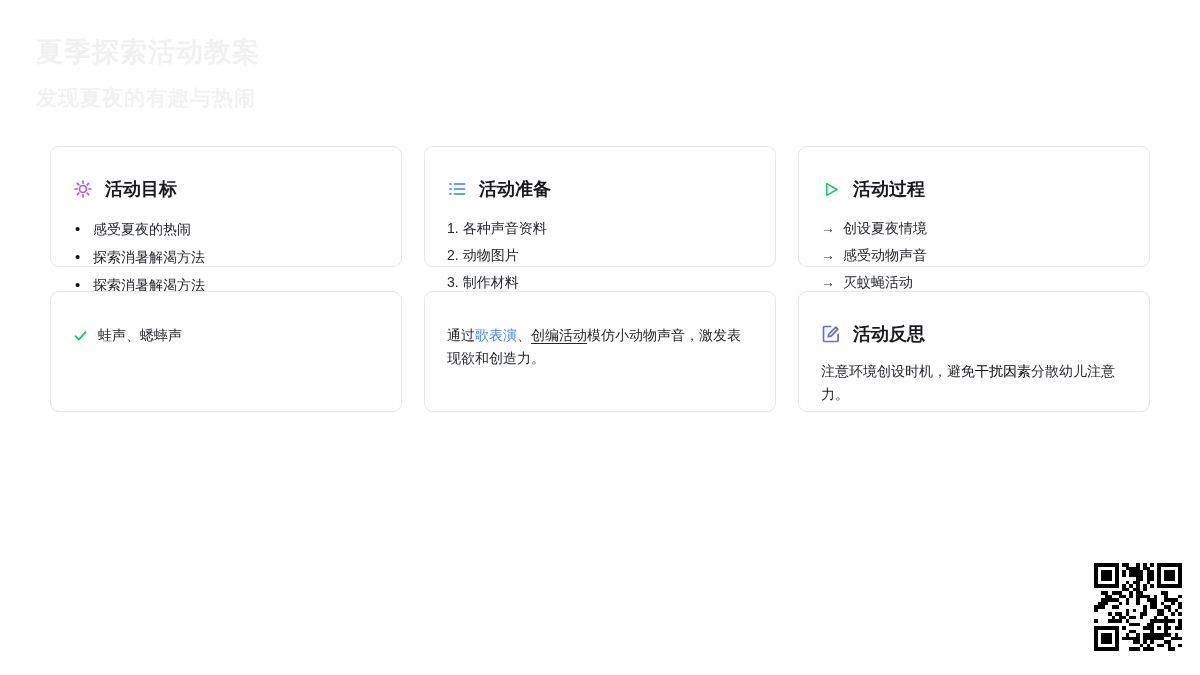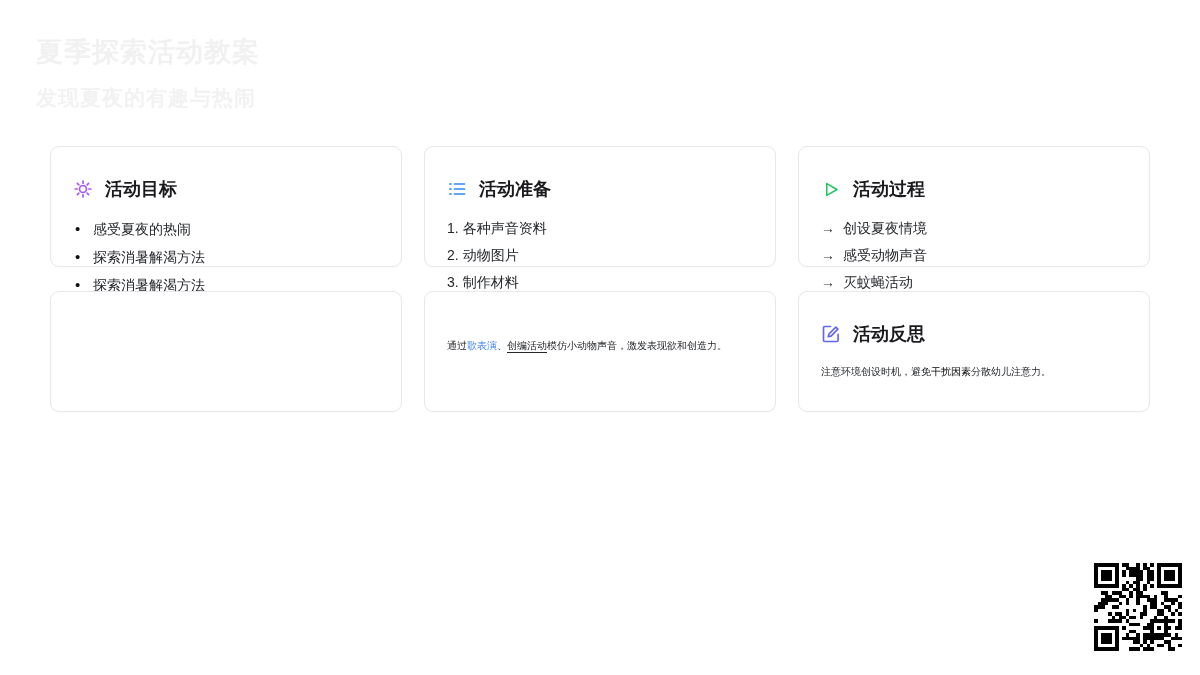--- a/index.html
+++ b/index.html
@@ -34,21 +34,21 @@
   .icon svg{display:block;}
   
   .item-row{display:flex;align-items:baseline;font-size:14px;color:#25272b;line-height:27px;}
   .item-row .marker{flex:0 0 auto;}
   .bullet-marker{width:18px;font-size:15px;color:#111;padding-left:2px;}
   .num-marker{margin-right:4px;color:#25272b;}
   .arrow-marker{margin-right:8px;color:#33363c;}
   .check-row{display:flex;align-items:center;font-size:14px;color:#25272b;line-height:27px;gap:10px;}
   .check-icon{width:15px;height:15px;flex:0 0 auto;}
   
-  .para{font-size:10px;color:#25272b;line-height:23px;margin-top:12px;}
+  .para{font-size:14px;color:#25272b;line-height:23px;margin-top:2px;}
   .link-text{color:#3b82f6;cursor:pointer;}
   .underline-text{text-decoration:underline;text-underline-offset:3px;}
   .red-text{color:#000000;}
   
   .qr{position:absolute;right:18px;bottom:24px;width:88px;height:88px;}
   .qr svg{width:88px;height:88px;display:block;}
 </style>
 </head>
 <body>
 
@@ -135,20 +135,26 @@
       <span class="marker arrow-marker">→</span>
       <span>感受动物声音</span>
     </div>
     <div class="item-row">
       <span class="marker arrow-marker">→</span>
       <span>灭蚊蝇活动</span>
     </div>
   </div>
 
   <div class="card">
+    <div class="check-row">
+      <svg class="check-icon" viewBox="0 0 24 24" fill="none" stroke="#22c55e" stroke-width="3" stroke-linecap="round" stroke-linejoin="round">
+          <path d="M4 13 L9.5 18.5 L20 6.5"></path>
+        </svg>
+      <span>蛙声、蟋蟀声</span>
+    </div>
   </div>
 
   <div class="card">
     <div class="para">
       <span>通过</span><span class="link-text">歌表演</span><span>、</span><span class="underline-text">创编活动</span><span>模仿小动物声音，激发表现欲和创造力。</span>
     </div>
   </div>
 
   <div class="card">
     <div class="card-title-row">

